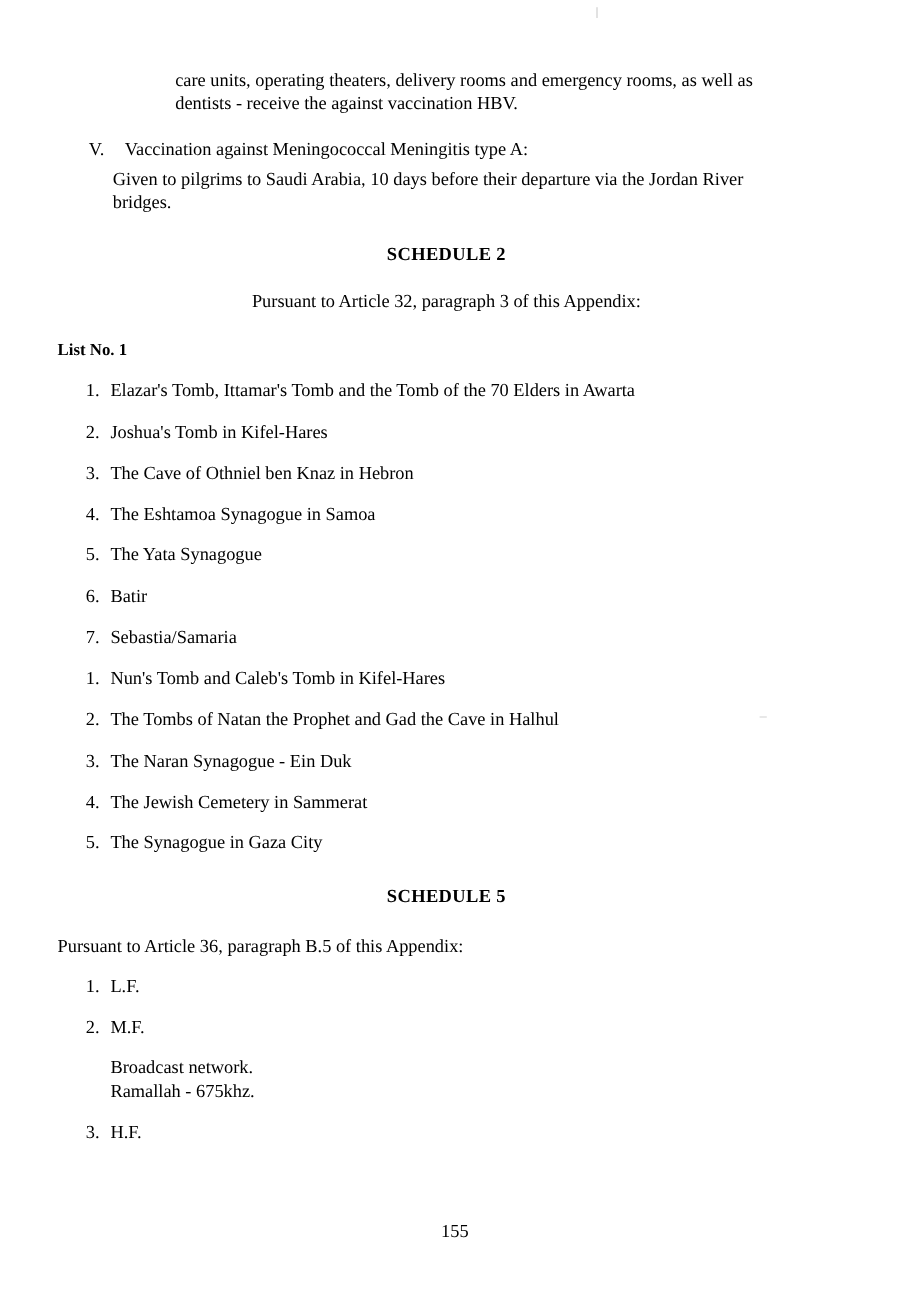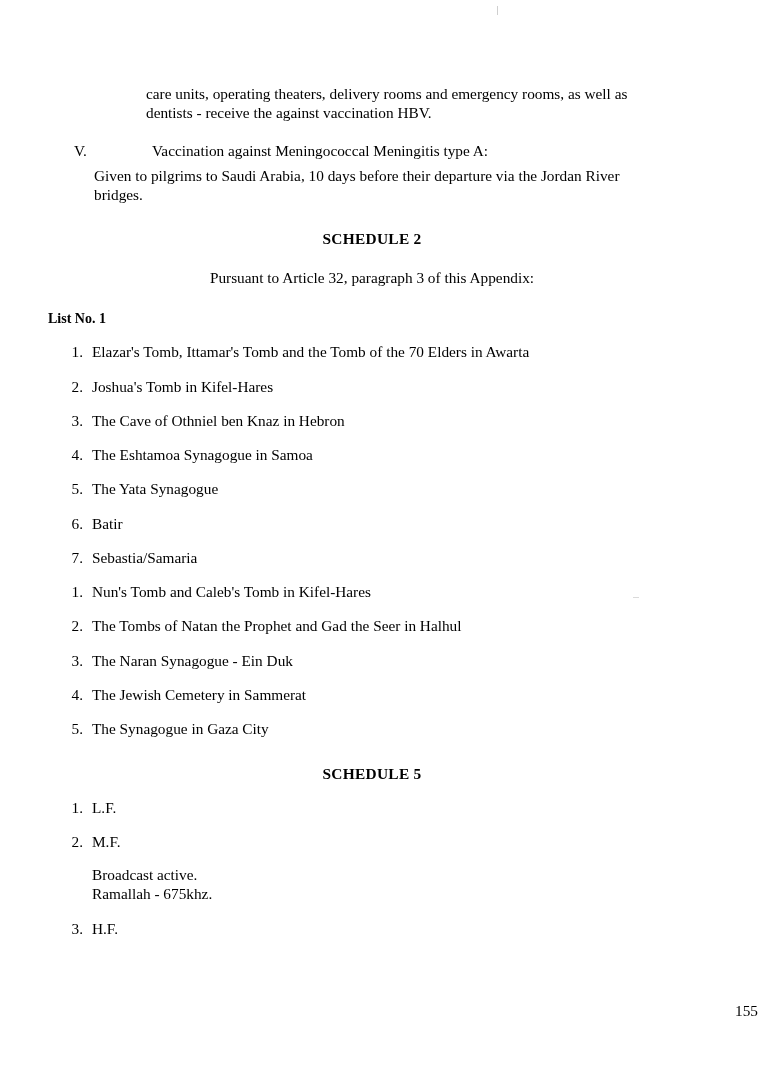--- a/index.html
+++ b/index.html
@@ -13,21 +13,21 @@
     font-family: "Liberation Serif", serif;
     color: #000000;
     position: relative;
     overflow: hidden;
   }
   .page {
     position: relative;
     width: 758px;
     height: 1078px;
     box-sizing: border-box;
-    padding: 84px 62px 20px 48px;
+    padding: 58px 62px 20px 48px;
   }
   .para {
     font-size: 15.3px;
     line-height: 1.26;
     text-align: left;
     margin: 0;
   }
   .indent-block {
     margin-left: 98px;
     margin-right: 8px;
@@ -37,21 +37,20 @@
     margin-top: 18px;
     margin-left: 26px;
   }
   .roman-num {
     width: 30px;
     flex: 0 0 30px;
     text-align: left;
   }
   .roman-text {
     flex: 1 1 auto;
-    margin-left: 48px;
   }
   .given-block {
     margin-top: 6px;
     margin-left: 46px;
     margin-right: 10px;
   }
   .schedule-title {
     text-align: center;
     font-weight: bold;
     font-size: 15.4px;
@@ -90,24 +89,24 @@
   }
   .freq-sub .l2 {
     display: block;
   }
   .pursuant-left {
     margin-top: 22px;
     font-size: 15.3px;
   }
   .page-number {
     position: absolute;
-    bottom: 58px;
+    bottom: 42px;
     left: 0;
     width: 758px;
-    text-align: right;
+    text-align: center;
     font-size: 15.3px;
   }
   .tick-top {
     position: absolute;
     top: 6px;
     left: 497px;
     width: 1px;
     height: 9px;
     background: #cfcfcf;
   }
@@ -177,49 +176,50 @@
     <span class="txt">Sebastia/Samaria</span>
   </div>
 
 
   <div class="para num-item">
     <span class="num">1.</span>
     <span class="txt">Nun's Tomb and Caleb's Tomb in Kifel-Hares</span>
   </div>
   <div class="para num-item">
     <span class="num">2.</span>
-    <span class="txt">The Tombs of Natan the Prophet and Gad the Seer in Halhul</span>
+    <span class="txt">The Tombs of Natan the Prophet and Gad the Cave in Halhul</span>
   </div>
   <div class="para num-item">
     <span class="num">3.</span>
     <span class="txt">The Naran Synagogue - Ein Duk</span>
   </div>
   <div class="para num-item">
     <span class="num">4.</span>
     <span class="txt">The Jewish Cemetery in Sammerat</span>
   </div>
   <div class="para num-item">
     <span class="num">5.</span>
     <span class="txt">The Synagogue in Gaza City</span>
   </div>
 
   <div class="schedule-title">SCHEDULE 5</div>
 
+  <div class="para pursuant-left">Pursuant to Article 36, paragraph B.5 of this Appendix:</div>
 
   <div class="para num-item">
     <span class="num">1.</span>
     <span class="txt">L.F.</span>
   </div>
 
   <div class="para num-item">
     <span class="num">2.</span>
     <span class="txt">M.F.</span>
   </div>
   <div class="para freq-sub">
-    <span class="l2">Broadcast active.</span>
+    <span class="l2">Broadcast network.</span>
     <span class="l2">Ramallah - 675khz.</span>
   </div>
 
   <div class="para num-item">
     <span class="num">3.</span>
     <span class="txt">H.F.</span>
   </div>
 
   <div class="page-number">155</div>
 

